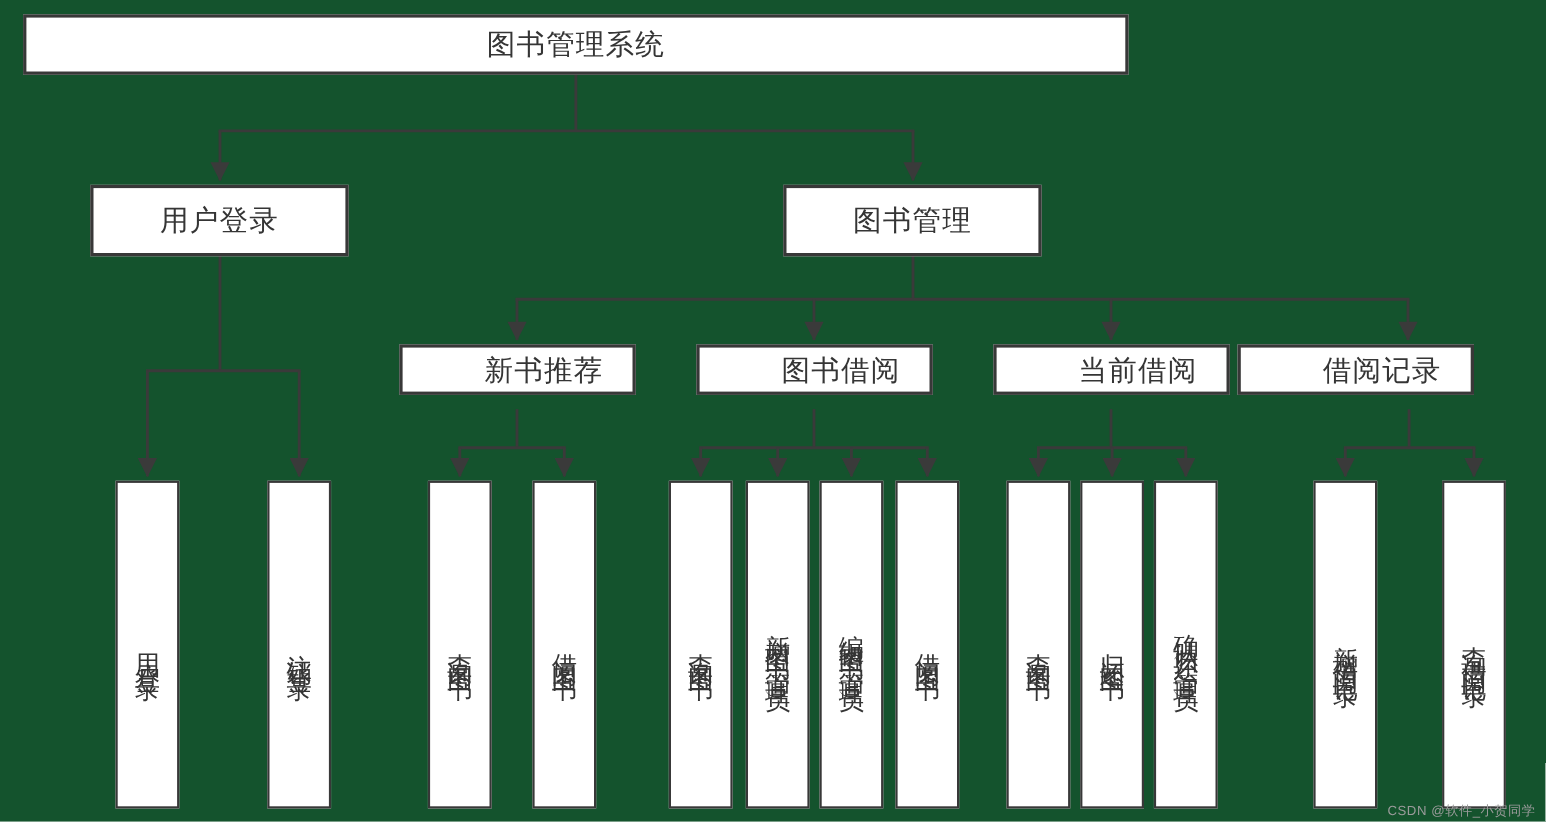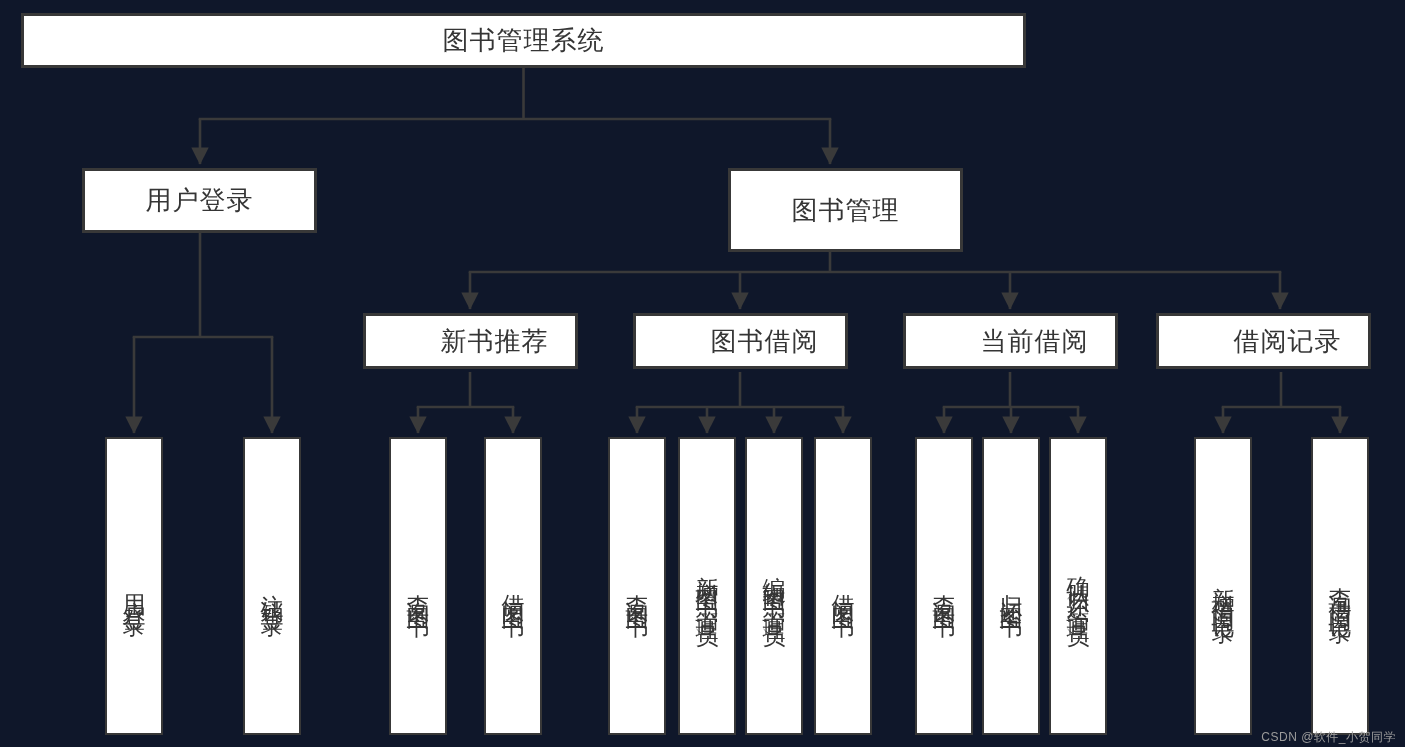--- a/index.html
+++ b/index.html
@@ -1,20 +1,20 @@
 <!DOCTYPE html>
 <html><head>
 <meta charset="utf-8">
 <style>
   html, body { margin: 0; padding: 0; background: #ffffff; }
   #canvas {
     position: relative;
     width: 1405px;
     height: 747px;
-    background: #0f172a;
+    background: #14532d;
     font-family: "Liberation Sans", "DejaVu Sans", sans-serif;
     overflow: hidden;
   }
   #connectors {
     position: absolute;
     left: 0; top: 0;
     width: 1405px; height: 747px;
   }
   #connectors path {
     stroke: #3a3a3a;
@@ -42,27 +42,27 @@
     text-orientation: mixed;
     font-size: 23px;
     letter-spacing: 7px;
     margin-top: 7px;
     line-height: 1;
   }
   
   #n-root   { left: 21px;  top: 13px;  width: 1005px; height: 55px; }
   
   #n-login  { left: 82px;  top: 168px; width: 235px; height: 65px; }
-  #n-mgmt   { left: 728px; top: 168px; width: 235px; height: 84px; }
+  #n-mgmt   { left: 712px; top: 168px; width: 235px; height: 65px; }
   
-  .lvl3 { top: 313px; width: 215px; height: 56px; padding-left: 48px; }
+  .lvl3 { top: 313px; width: 215px; height: 46px; padding-left: 48px; }
   #n-rec  { left: 363px; }
   #n-bb   { left: 633px; }
   #n-cb   { left: 903px; }
-  #n-br   { left: 1156px; }
+  #n-br   { left: 1125px; }
   
   .leaf { top: 437px; width: 58px; height: 298px; }
   #l-ulogin  { left: 105px; }
   #l-logout  { left: 243px; }
   #l-recq    { left: 389px; }
   #l-recb    { left: 484px; }
   #l-bbq     { left: 608px; }
   #l-bba     { left: 678px; }
   #l-bbe     { left: 745px; }
   #l-bbb     { left: 814px; }

